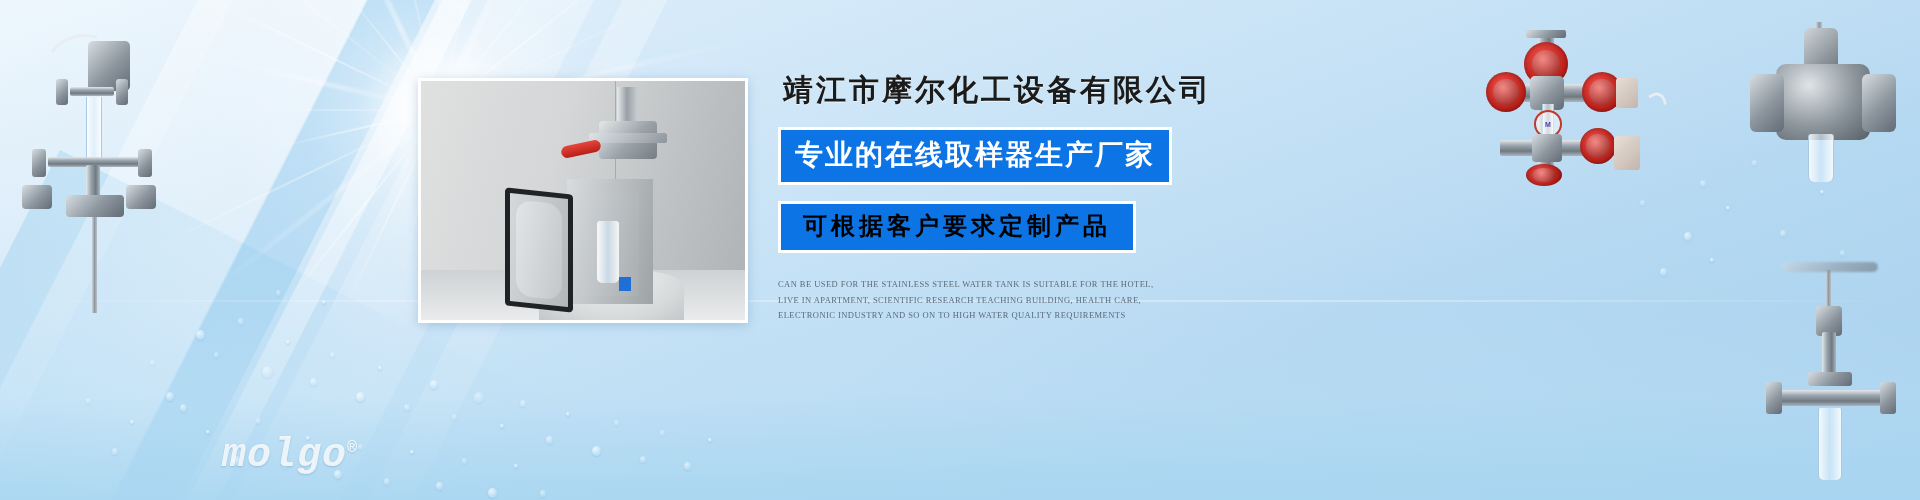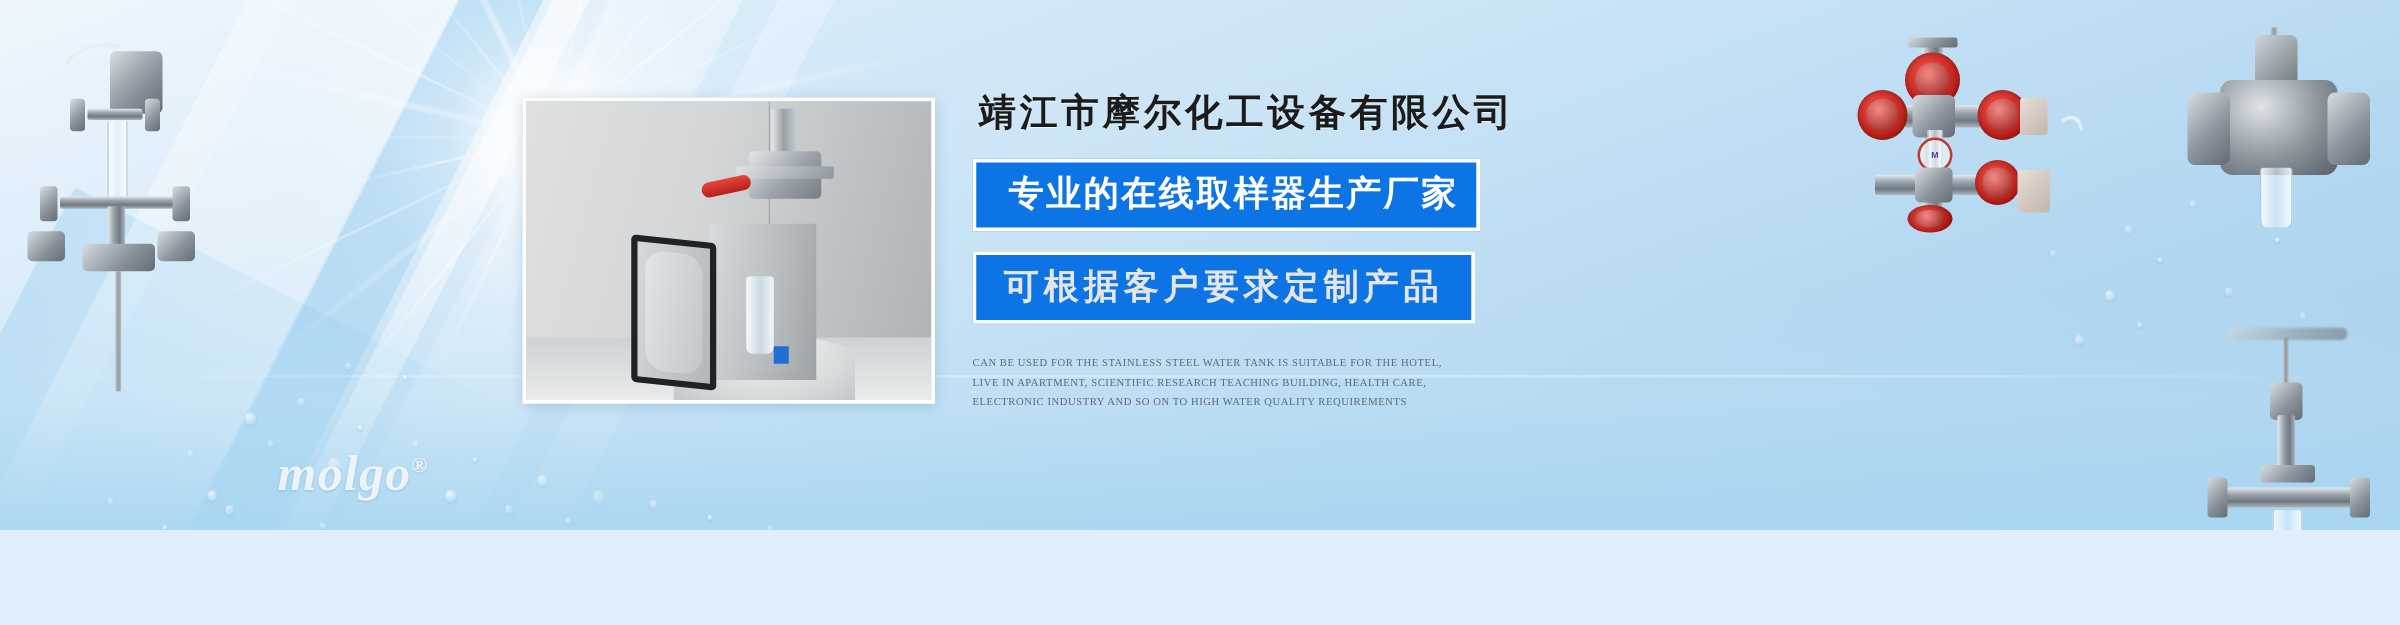--- a/index.html
+++ b/index.html
@@ -2,21 +2,21 @@
 <html><head>
 <meta charset="utf-8">
 <style>
   * { margin:0; padding:0; box-sizing:border-box; }
   html,body { width:1920px; height:500px; overflow:hidden; }
   body {
     font-family:"Liberation Sans", sans-serif;
     background:#dfeefb;
   }
   .banner {
-    position:relative; width:1920px; height:424px; overflow:hidden;
+    position:relative; width:1920px; height:500px; overflow:hidden;
     background:
       linear-gradient(160deg, #eaf5fd 0%, #d6eaf9 22%, #c5e1f5 48%, #b4d8f1 70%, #a7d0ee 100%);
   }
   
   .sun-flare {
     position:absolute; left:180px; top:-150px; width:520px; height:520px;
     background:radial-gradient(circle at 50% 50%,
       rgba(255,255,255,0.98) 0%, rgba(255,255,255,0.8) 10%,
       rgba(255,255,255,0.35) 22%, rgba(255,255,255,0.10) 38%, rgba(255,255,255,0) 60%);
     pointer-events:none;
@@ -119,45 +119,45 @@
   .company-name {
     font-family:"Liberation Serif", serif;
     font-size:30px; font-weight:700; color:#1b1b1b; letter-spacing:3px;
     white-space:nowrap; margin-left:5px;
     text-shadow:0 1px 0 rgba(255,255,255,.6);
   }
   .tag-hi {
     display:inline-block; margin-top:16px;
     background:#0c74e4; color:#ffffff;
     font-size:28px; font-weight:700; letter-spacing:2px;
-    padding:6px 14px 8px 26px; white-space:nowrap;
+    padding:6px 14px 8px 14px; white-space:nowrap;
     border:3px solid #ffffff;
   }
   .tag-plain {
     margin-top:16px; background:rgba(255,255,255,.62);
     display:inline-block; padding:6px 12px;
     font-size:22px; color:#1d1d1d; letter-spacing:1px; white-space:nowrap;
   }
   .tag-hi2 {
     display:inline-block; margin-top:16px;
-    background:#0c74e4; color:#e5e5e5;
-    font-size:28px; font-weight:700; letter-spacing:4px;
+    background:#0c74e4; color:#000000;
+    font-size:24px; font-weight:700; letter-spacing:4px;
     padding:6px 22px 8px 22px; white-space:nowrap;
     border:3px solid #ffffff;
   }
   .eng-text {
     margin-top:24px; width:395px;
     font-family:"Liberation Serif", serif;
     font-size:8.5px; line-height:1.85; letter-spacing:.45px;
     color:#5c6b7a; text-transform:uppercase;
   }
   
   .watermark {
     position:absolute; left:222px; bottom:22px;
-    font-family:Liberation Serif, serif;
+    font-family:Liberation Mono, monospace;
     font-size:40px; font-weight:700; font-style:italic;
     color:rgba(255,255,255,.82); letter-spacing:1px;
     text-shadow:0 1px 2px rgba(120,165,200,.55);
   }
   .watermark sup { font-size:17px; vertical-align:super; }
 </style>
 </head>
 <body>
 
 <div class="banner">

